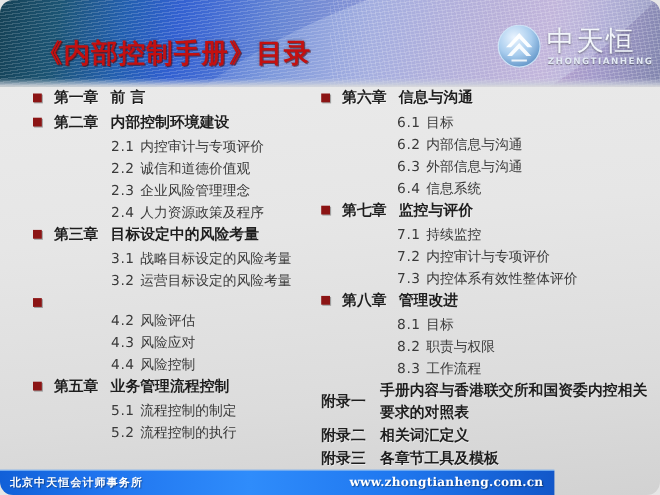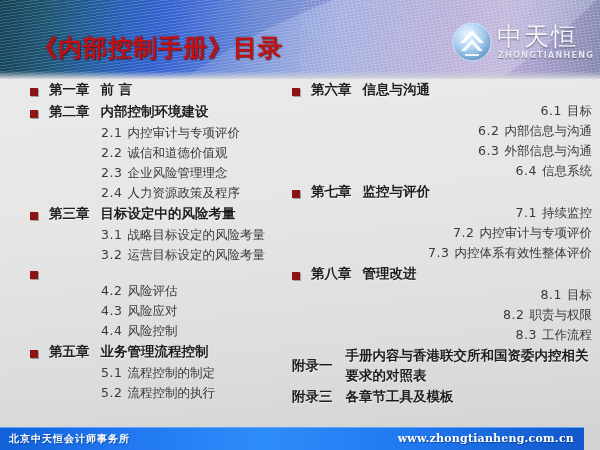--- a/index.html
+++ b/index.html
@@ -6,20 +6,21 @@
   body{
     width:600px;height:450px;overflow:hidden;
     font-family:"DejaVu Sans","Liberation Sans",sans-serif;
     background:#e6e6e6;
     position:relative;
   }
   #slide{
     position:absolute;left:0;top:0;width:600px;height:450px;
     background:linear-gradient(175deg,#ececec 0%,#e6e6e6 45%,#dcdcdc 78%,#d2d2d2 100%);
     overflow:hidden;
+    border-radius:12px;
   }
 
   
   .header{
     position:absolute;left:0;top:0;width:600px;height:79px;overflow:hidden;
     background:
       linear-gradient(100deg,
         #0d3a4e 0%,
         #0f4a6a 9%,
         #1151a8 19%,
@@ -102,21 +103,21 @@
     white-space:nowrap;
   }
 
   
   .toc{position:absolute;left:0;top:79px;width:600px;height:345px;}
   .col{position:absolute;top:0;}
   .col-left{left:30px;width:265px;}
   .col-right{left:292px;width:300px;}
 
   .chapter{
-    display:flex;align-items:center;
+    display:flex;align-items:flex-start;
     margin:0 0 2px 0;
     line-height:20px;
   }
   .bullet{
     width:8px;height:8px;background:#8c1414;
     margin:6px 11px 0 0;flex:0 0 auto;
     box-shadow:1px 1px 0 rgba(0,0,0,.30);
   }
   .chapter-text{
     font-family:"DejaVu Sans","Liberation Sans",sans-serif;
@@ -127,40 +128,40 @@
   .chapter-no{margin-right:11px;}
 
   .sub{
     margin:0 0 1px 71px;
     font-size:12.5px;color:#3a3a3a;line-height:19px;
     white-space:nowrap;
     font-family:"DejaVu Sans","Liberation Sans",sans-serif;
   }
   .sub-no{margin-right:5px;letter-spacing:0.5px;}
 
-  .col-right .sub{margin-left:53px;text-align:right;}
+  .col-right .sub{margin-left:69px;}
 
   .appendix{
     display:flex;align-items:center;
     margin:0 0 1px 0;line-height:20px;
   }
   .appendix-label{
     font-size:13.5px;font-weight:bold;color:#1e1e1e;
     flex:0 0 auto;margin-right:13px;white-space:nowrap;
     text-shadow:0.5px 0.5px 0 rgba(255,255,255,.55);
   }
   .appendix-text{
     font-size:13.5px;font-weight:bold;color:#1e1e1e;
     line-height:20px;
     text-shadow:0.5px 0.5px 0 rgba(255,255,255,.55);
   }
 
   
   .footer{
-    position:absolute;left:0;bottom:0;width:584px;height:22px;
+    position:absolute;left:0;bottom:0;width:504px;height:22px;
     background:linear-gradient(to right,#1160d8 0%,#1f74ee 18%,#2f8cfb 45%,#1f77ef 72%,#1257c9 100%);
     border-top:1px solid #5fa4f5;
   }
   .footer-left{
     position:absolute;left:9px;top:4px;
     font-size:10px;font-weight:bold;color:#ffffff;letter-spacing:1px;
     text-shadow:1px 1px 1px rgba(0,0,0,.35);
     white-space:nowrap;
   }
   .footer-right{
@@ -261,20 +262,24 @@
           <span class="chapter-text"><span class="chapter-no">第八章</span><span>管理改进</span></span>
         </div>
         <div class="sub"><span class="sub-no">8.1</span><span>目标</span></div>
         <div class="sub"><span class="sub-no">8.2</span><span>职责与权限</span></div>
         <div class="sub"><span class="sub-no">8.3</span><span>工作流程</span></div>
         <div class="appendix">
           <span class="appendix-label">附录一</span>
           <span class="appendix-text">手册内容与香港联交所和国资委内控相关要求的对照表</span>
         </div>
         <div class="appendix">
+          <span class="appendix-label">附录二</span>
+          <span class="appendix-text">相关词汇定义</span>
+        </div>
+        <div class="appendix">
           <span class="appendix-label">附录三</span>
           <span class="appendix-text">各章节工具及模板</span>
         </div>
       </div>
   </div>
 
   <div class="footer">
     <div class="footer-left">北京中天恒会计师事务所</div>
     <div class="footer-right">www.zhongtianheng.com.cn</div>
   </div>

